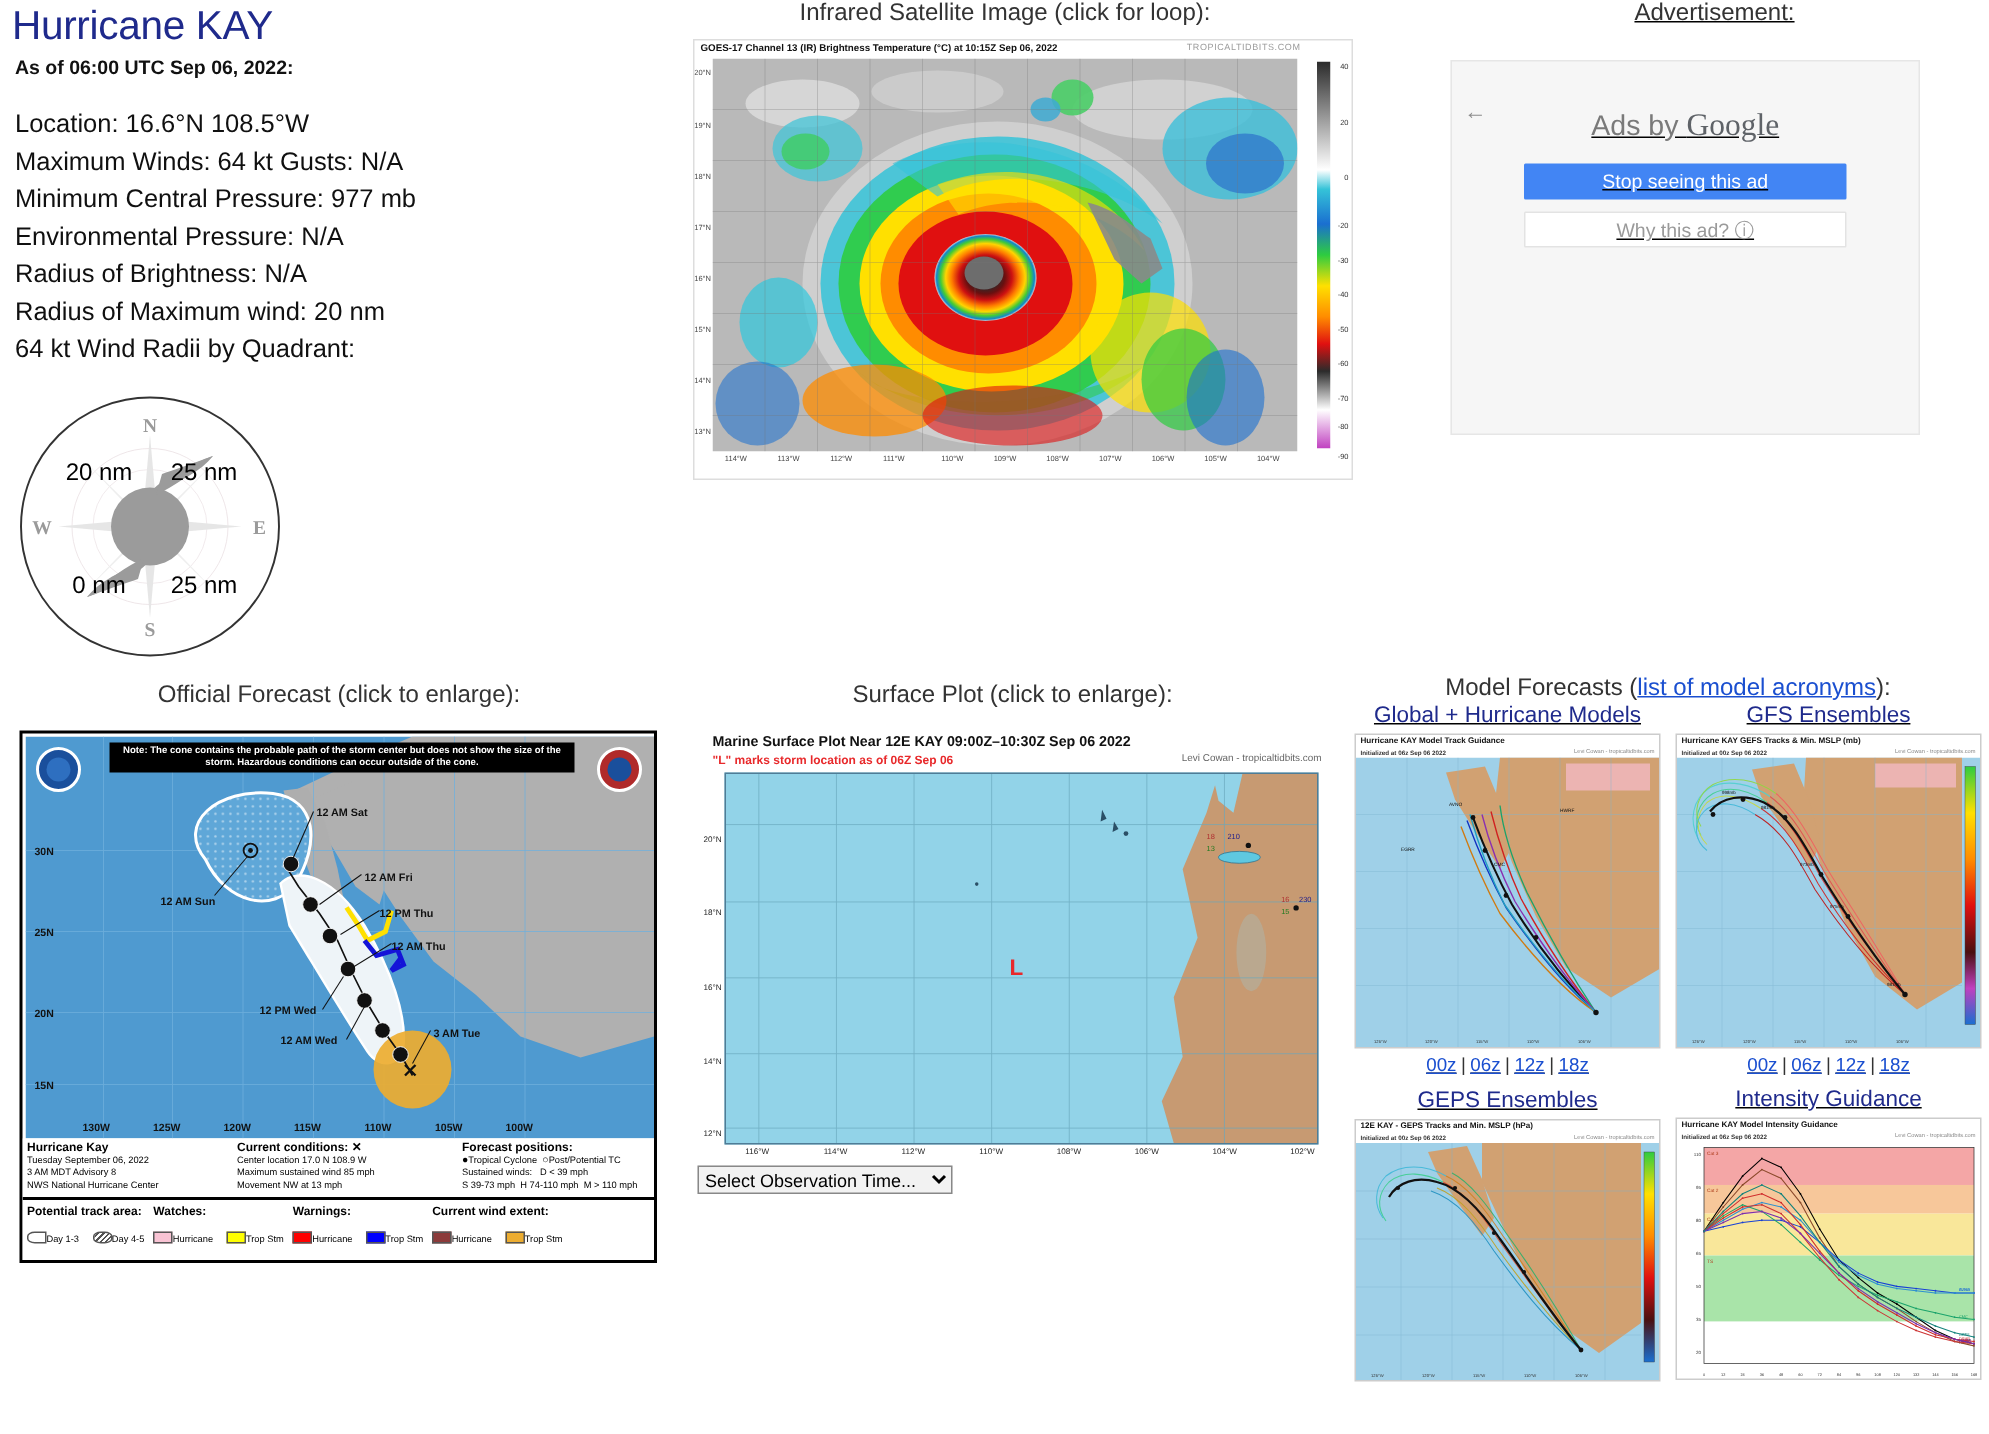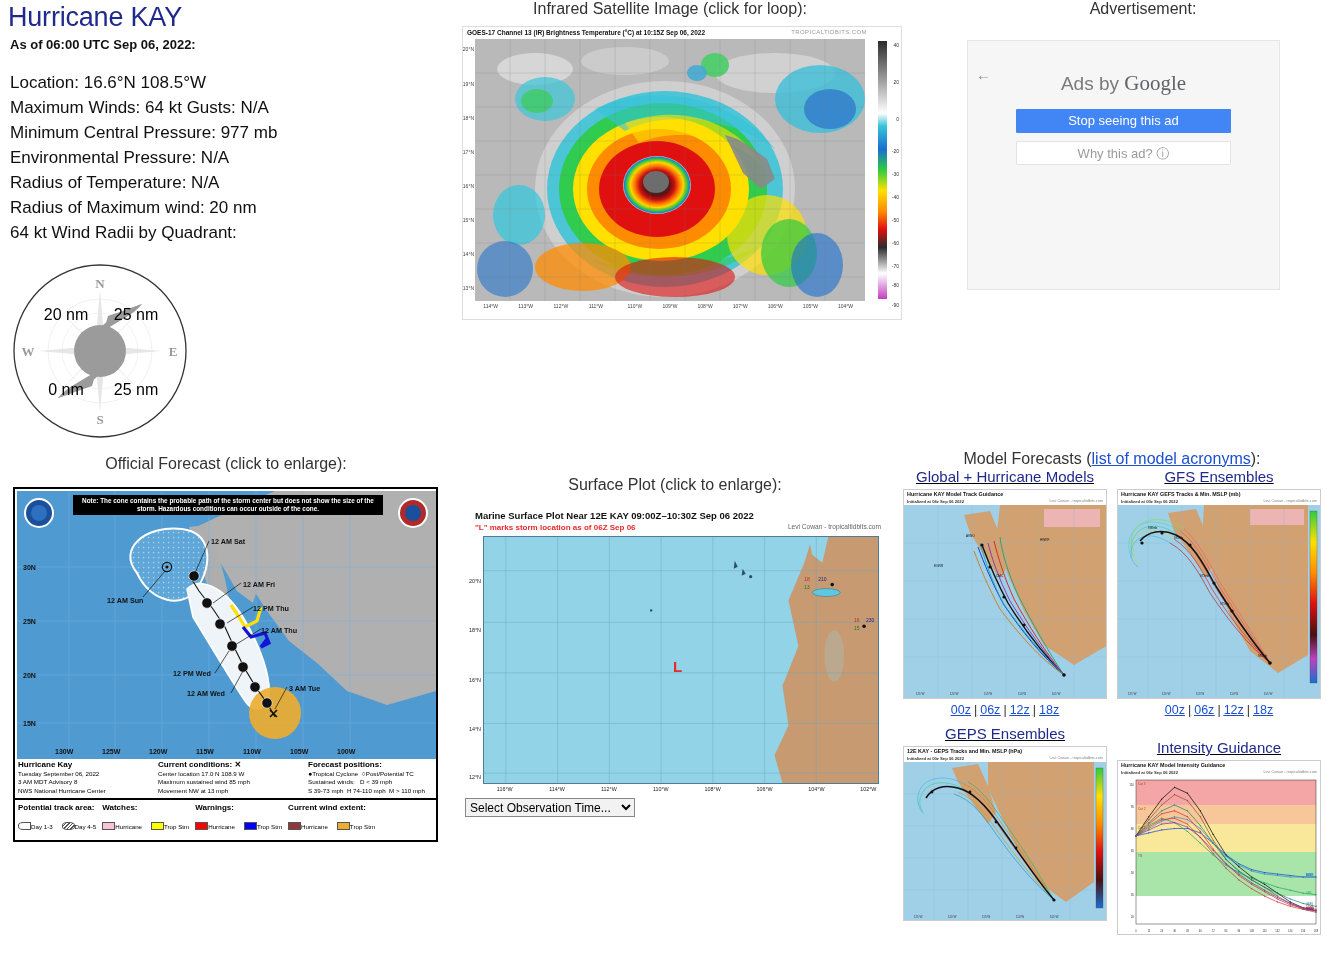--- a/index.html
+++ b/index.html
@@ -51,42 +51,42 @@
   }
   .sat-canvas { position: absolute; left: 12px; top: 12px; width: 390px; height: 262px; }
   .sat-axis-x { position: absolute; left: 12px; top: 276px; width: 390px; height: 10px; }
   .sat-axis-y { position: absolute; left: 0px; top: 12px; width: 12px; height: 262px; }
   .tickx { position: absolute; font-size: 5px; color: #444; transform: translateX(-50%); white-space: nowrap;}
   .ticky { position: absolute; font-size: 5px; color: #444; transform: translateY(-50%); white-space: nowrap;}
   .cbar { position: absolute; right: 14px; top: 14px; width: 9px; height: 258px; }
   .cbar-lbl { position: absolute; right: 2px; font-size: 5px; color: #333; transform: translateY(-50%); }
 
   
-  .ad-col { position: absolute; left: 960px; top: 0; width: 366px; }
+  .ad-col { position: absolute; left: 960px; top: 0; width: 366px; text-decoration: underline; }
   .ad-box {
     position: relative; width: 313px; height: 250px; margin: 22px 0 0 7px;
     background: #f6f6f6; border: 1px solid #e6e6e6;
   }
   .ad-back { position: absolute; left: 8px; top: 25px; font-size: 15px; color: #8d8d8d; }
   .ads-by { text-align: center; padding-top: 30px; font-size: 19px; color: #7a7a7a; }
   .ads-by .g { color: #5f6368; font-size: 21px; font-family: "Liberation Serif", serif;}
   .ad-btn-primary {
     margin: 13px auto 0; width: 215px; height: 24px; line-height: 24px;
     background: #4285f4; color: #fff; font-size: 13px; text-align: center;
     border-radius: 1px; cursor: pointer;
   }
   .ad-btn-secondary {
     margin: 8px auto 0; width: 215px; height: 24px; line-height: 24px;
     background: #fff; color: #9a9a9a; font-size: 13px; text-align: center;
     border: 1px solid #e3e3e3; border-radius: 1px; cursor: pointer;
   }
 
   
   .fc-col { position: absolute; left: 6px; top: 455px; width: 440px; }
-  .sp-col { position: absolute; left: 455px; top: 476px; width: 440px; }
+  .sp-col { position: absolute; left: 455px; top: 455px; width: 440px; }
   .mf-col { position: absolute; left: 898px; top: 450px; width: 428px; }
 
   
   .nhc-box {
     position: relative; width: 425px; height: 355px; margin: 14px 0 0 7px;
     border: 2px solid #000; background: #fff; overflow: hidden;
   }
   .nhc-map { position: absolute; left: 2px; top: 2px; width: 419px; height: 268px; }
   .nhc-note {
     position: absolute; left: 58px; top: 6px; width: 310px; background: #000; color: #fff;
@@ -137,21 +137,21 @@
 <div class="page">
 
   <div class="info-col">
     <h1 class="storm-title">Hurricane KAY</h1>
     <div class="as-of">As of 06:00 UTC Sep 06, 2022:</div>
     <div class="stat-list">
       <div class="stat-line">Location: 16.6°N 108.5°W</div>
       <div class="stat-line">Maximum Winds: 64 kt  Gusts: N/A</div>
       <div class="stat-line">Minimum Central Pressure: 977 mb</div>
       <div class="stat-line">Environmental Pressure: N/A</div>
-      <div class="stat-line">Radius of Temperature: N/A</div>
+      <div class="stat-line">Radius of Brightness: N/A</div>
       <div class="stat-line">Radius of Maximum wind: 20 nm</div>
       <div class="stat-line">64 kt Wind Radii by Quadrant:</div>
     </div>
   </div>
 
   <div class="rose-wrap">
     <svg class="rose-svg" width="180" height="192" viewBox="0 0 180 192">
       <circle cx="92" cy="93" r="86" fill="#ffffff" stroke="#333" stroke-width="1.3"></circle>
       <g opacity="0.35">
         <circle cx="92" cy="93" r="52" fill="none" stroke="#c9b0b8" stroke-width="0.6"></circle>
@@ -713,21 +713,21 @@
                   <stop offset="60%" stop-color="#e01010"></stop>
                 <stop offset="80%" stop-color="#4a1010"></stop>
                   <stop offset="100%" stop-color="#1a6fd0"></stop>
               </linearGradient>
             </defs>
             <rect x="192" y="6" width="7" height="140" fill="url(#gepscb)" stroke="#444" stroke-width="0.3"></rect>
           </svg>
         </div>
       </div>
 
-      <div class="mf-cell" style="margin-top:22px">
+      <div class="mf-cell" style="margin-top:7px">
         <div class="sub-title">Intensity Guidance</div>
         <div class="mf-img tall">
           <div class="mf-head">Hurricane KAY Model Intensity Guidance</div>
           <div class="mf-sub">Initialized at 06z Sep 06 2022</div>
           <div class="mf-cred">Levi Cowan - tropicaltidbits.com</div>
           <svg id="intensity-svg" viewBox="0 0 204 160" style="position:absolute;left:0;top:15px;width:204px;height:160px" preserveAspectRatio="none">
               <rect x="18" y="4" width="180" height="24.97959183673469" fill="#f4a6a6"></rect>
               <text x="20" y="9" font-size="3.2" fill="#b04020" font-family="Liberation Sans, sans-serif">Cat 3</text>
               <rect x="18" y="28.97959183673469" width="180" height="19.102040816326536" fill="#f7c79a"></rect>
               <text x="20" y="33.97959183673469" font-size="3.2" fill="#b04020" font-family="Liberation Sans, sans-serif">Cat 2</text>

